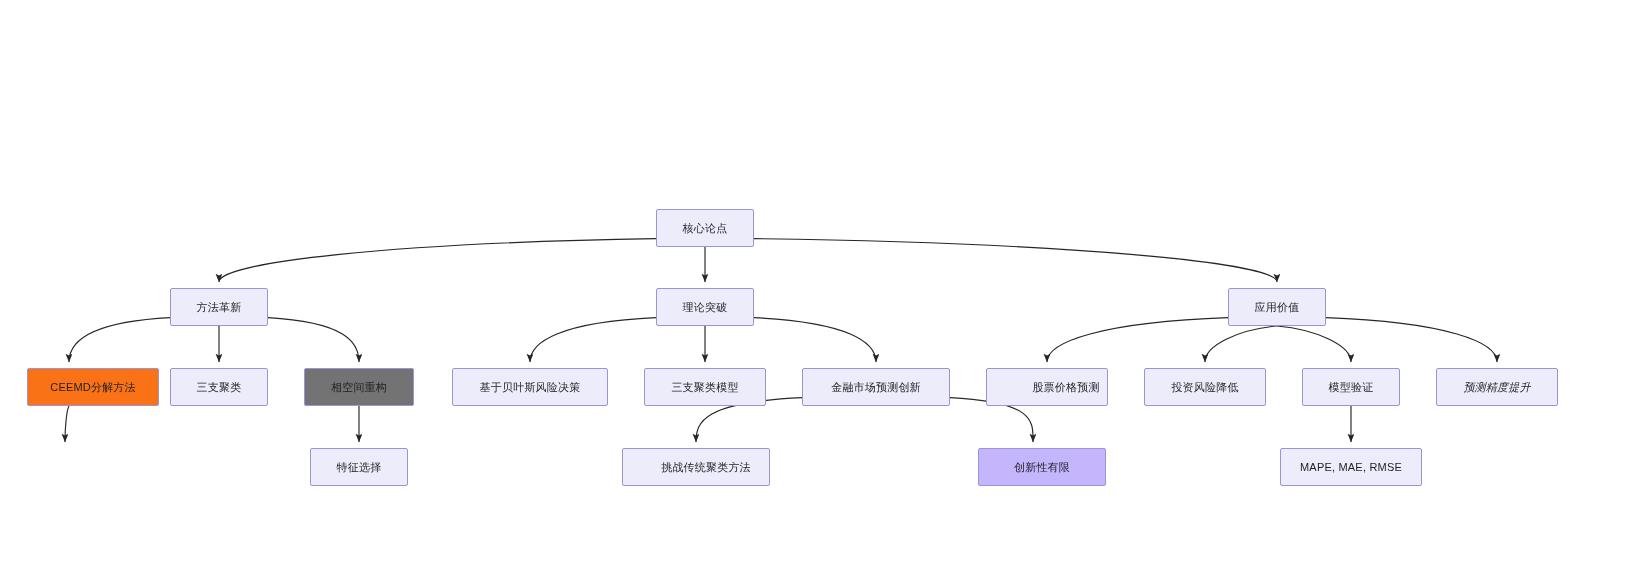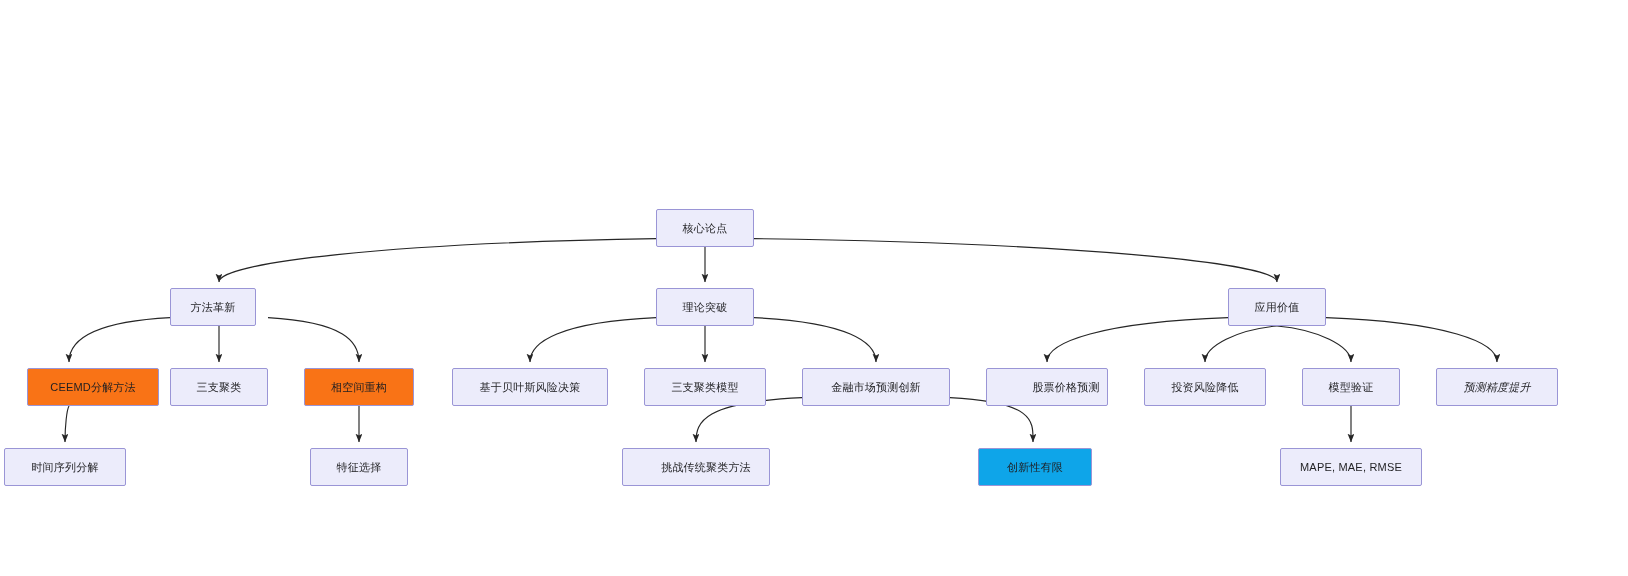--- a/index.html
+++ b/index.html
@@ -71,36 +71,36 @@
         <path d="M69,406 C66.8,409.6 65,425.8 65,442" marker-end="url(#arrowhead)" stroke="#262626"></path>
         <path d="M359,406 L359,442" marker-end="url(#arrowhead)" stroke="#262626"></path>
         <path d="M802,397.64 C703,402.07599999999996 696,422.038 696,442" marker-end="url(#arrowhead)" stroke="#262626"></path>
         <path d="M950,397.64 C1036.35,402.07599999999996 1033,422.038 1033,442" marker-end="url(#arrowhead)" stroke="#262626"></path>
         <path d="M1351,406 L1351,442" marker-end="url(#arrowhead)" stroke="#262626"></path>
       </g>
   </svg>
 <div class="node" style="left: 656px; top: 209px; width: 98px; height: 38px; background: rgb(236, 236, 251); border-color: rgb(154, 149, 214); color: rgb(31, 31, 34);">
       <span class="node-label">核心论点</span>
     </div>
-    <div class="node" style="left: 170px; top: 288px; width: 86px; height: 38px; background: rgb(236, 236, 251); border-color: rgb(154, 149, 214); color: rgb(31, 31, 34);">
+    <div class="node" style="left: 170px; top: 288px; width: 98px; height: 38px; background: rgb(236, 236, 251); border-color: rgb(154, 149, 214); color: rgb(31, 31, 34);">
       <span class="node-label">方法革新</span>
     </div>
     <div class="node" style="left: 656px; top: 288px; width: 98px; height: 38px; background: rgb(236, 236, 251); border-color: rgb(154, 149, 214); color: rgb(31, 31, 34);">
       <span class="node-label">理论突破</span>
     </div>
     <div class="node" style="left: 1228px; top: 288px; width: 98px; height: 38px; background: rgb(236, 236, 251); border-color: rgb(154, 149, 214); color: rgb(31, 31, 34);">
       <span class="node-label">应用价值</span>
     </div>
     <div class="node" style="left: 3px; top: 368px; width: 132px; height: 38px; background: #f97316; border-color: rgb(154, 149, 214); color: rgb(31, 31, 34); margin-left: 24px;">
       <span class="node-label">CEEMD分解方法</span>
     </div>
     <div class="node" style="left: 170px; top: 368px; width: 98px; height: 38px; background: rgb(236, 236, 251); border-color: rgb(154, 149, 214); color: rgb(31, 31, 34);">
       <span class="node-label">三支聚类</span>
     </div>
-    <div class="node" style="left: 304px; top: 368px; width: 110px; height: 38px; background: #f97316; border-color: rgb(154, 149, 214); color: rgb(31, 31, 34);">
+    <div class="node" style="left: 304px; top: 368px; width: 110px; height: 38px; background: #737373; border-color: rgb(154, 149, 214); color: rgb(31, 31, 34);">
       <span class="node-label">相空间重构</span>
     </div>
     <div class="node" style="left: 452px; top: 368px; width: 156px; height: 38px; background: rgb(236, 236, 251); border-color: rgb(154, 149, 214); color: rgb(31, 31, 34);">
       <span class="node-label">基于贝叶斯风险决策</span>
     </div>
     <div class="node" style="left: 644px; top: 368px; width: 122px; height: 38px; background: rgb(236, 236, 251); border-color: rgb(154, 149, 214); color: rgb(31, 31, 34);">
       <span class="node-label">三支聚类模型</span>
     </div>
     <div class="node" style="left: 802px; top: 368px; width: 148px; height: 38px; background: rgb(236, 236, 251); border-color: rgb(154, 149, 214); color: rgb(31, 31, 34);">
       <span class="node-label">金融市场预测创新</span>
@@ -110,28 +110,25 @@
     </div>
     <div class="node" style="left: 1144px; top: 368px; width: 122px; height: 38px; background: rgb(236, 236, 251); border-color: rgb(154, 149, 214); color: rgb(31, 31, 34);">
       <span class="node-label">投资风险降低</span>
     </div>
     <div class="node" style="left: 1302px; top: 368px; width: 98px; height: 38px; background: rgb(236, 236, 251); border-color: rgb(154, 149, 214); color: rgb(31, 31, 34);">
       <span class="node-label">模型验证</span>
     </div>
     <div class="node" style="left: 1436px; top: 368px; width: 122px; height: 38px; background: rgb(236, 236, 251); border-color: rgb(154, 149, 214); color: rgb(31, 31, 34); font-style: italic;">
       <span class="node-label">预测精度提升</span>
     </div>
-    <div class="node" style="left: 4px; top: 448px; width: 122px; height: 38px; background: rgb(236, 236, 251); border-color: rgb(154, 149, 214); color: rgb(31, 31, 34);">
-      <span class="node-label">时间序列分解</span>
-    </div>
     <div class="node" style="left: 310px; top: 448px; width: 98px; height: 38px; background: rgb(236, 236, 251); border-color: rgb(154, 149, 214); color: rgb(31, 31, 34);">
       <span class="node-label">特征选择</span>
     </div>
     <div class="node" style="left: 622px; top: 448px; width: 148px; height: 38px; background: rgb(236, 236, 251); border-color: rgb(154, 149, 214); color: rgb(31, 31, 34); padding-left: 20px;">
       <span class="node-label">挑战传统聚类方法</span>
     </div>
-    <div class="node" style="left: 978px; top: 448px; width: 114px; height: 38px; background: #0ea5e9; border-color: rgb(154, 149, 214); color: rgb(31, 31, 34);">
+    <div class="node" style="left: 978px; top: 448px; width: 128px; height: 38px; background: #c4b5fd; border-color: rgb(154, 149, 214); color: rgb(31, 31, 34);">
       <span class="node-label">创新性有限</span>
     </div>
     <div class="node" style="left: 1280px; top: 448px; width: 142px; height: 38px; background: rgb(236, 236, 251); border-color: rgb(154, 149, 214); color: rgb(31, 31, 34);">
       <span class="node-label">MAPE, MAE, RMSE</span>
     </div>
   </div>
 
 </body></html>

